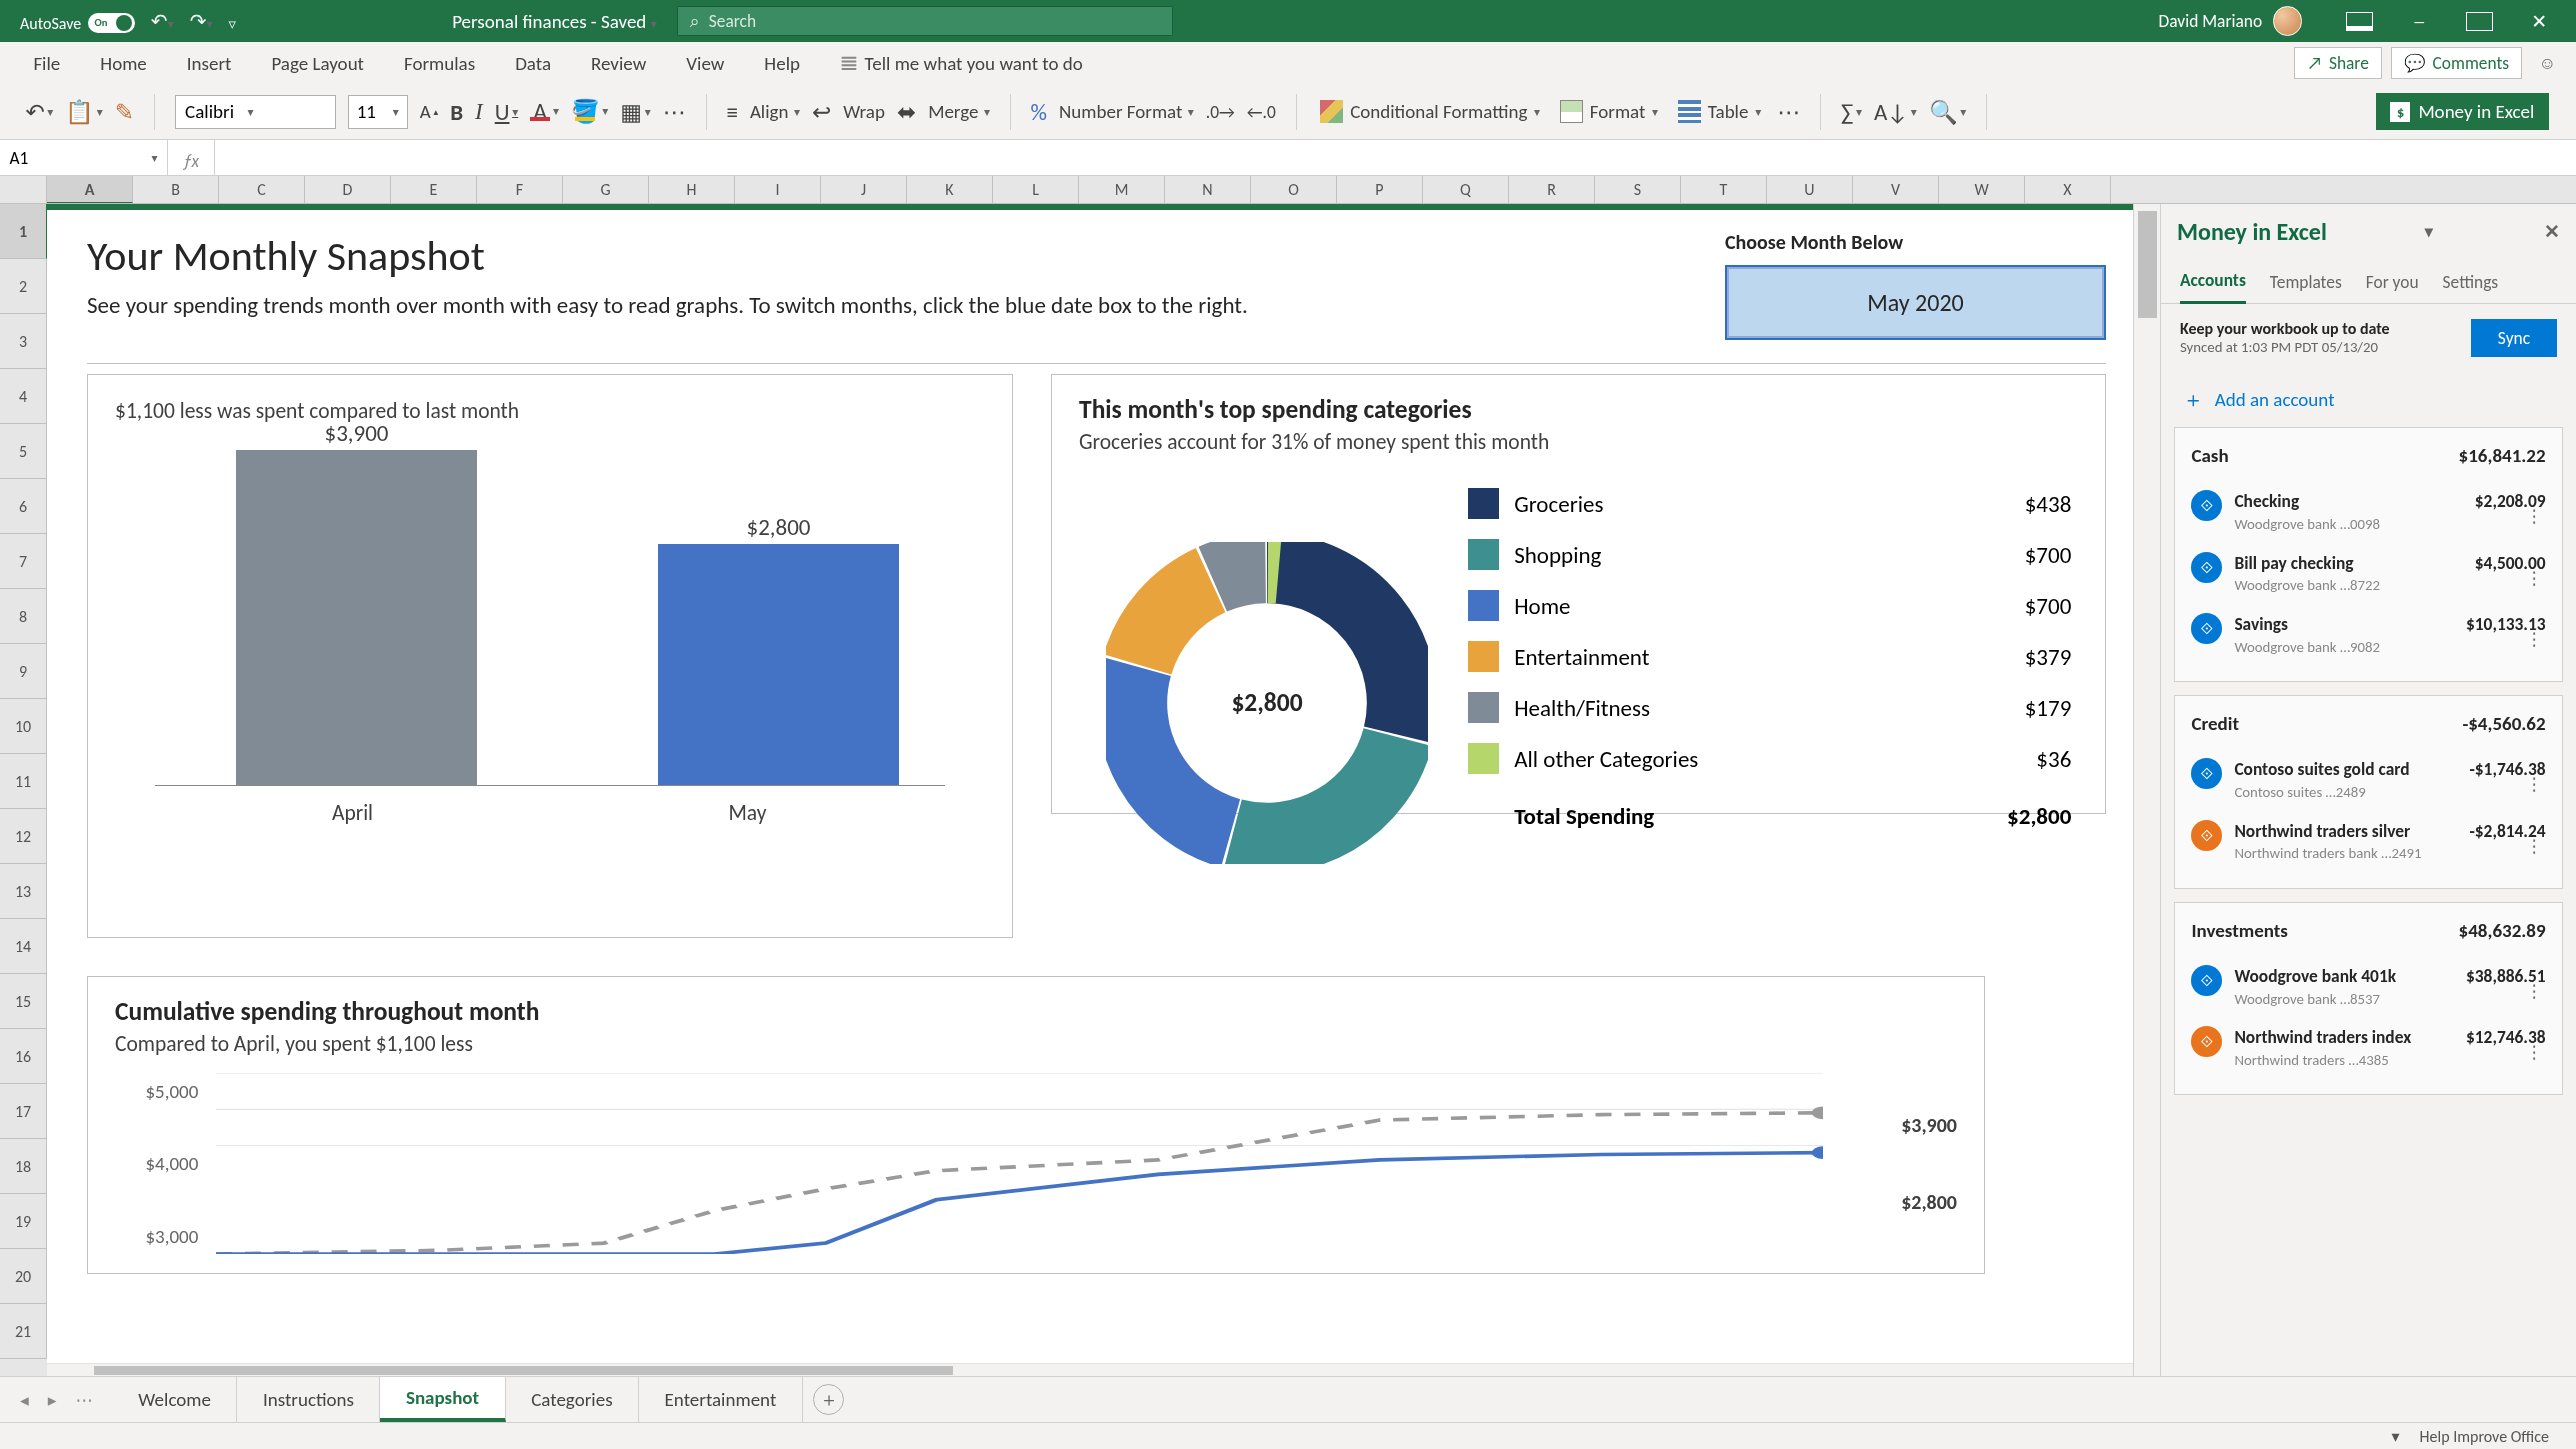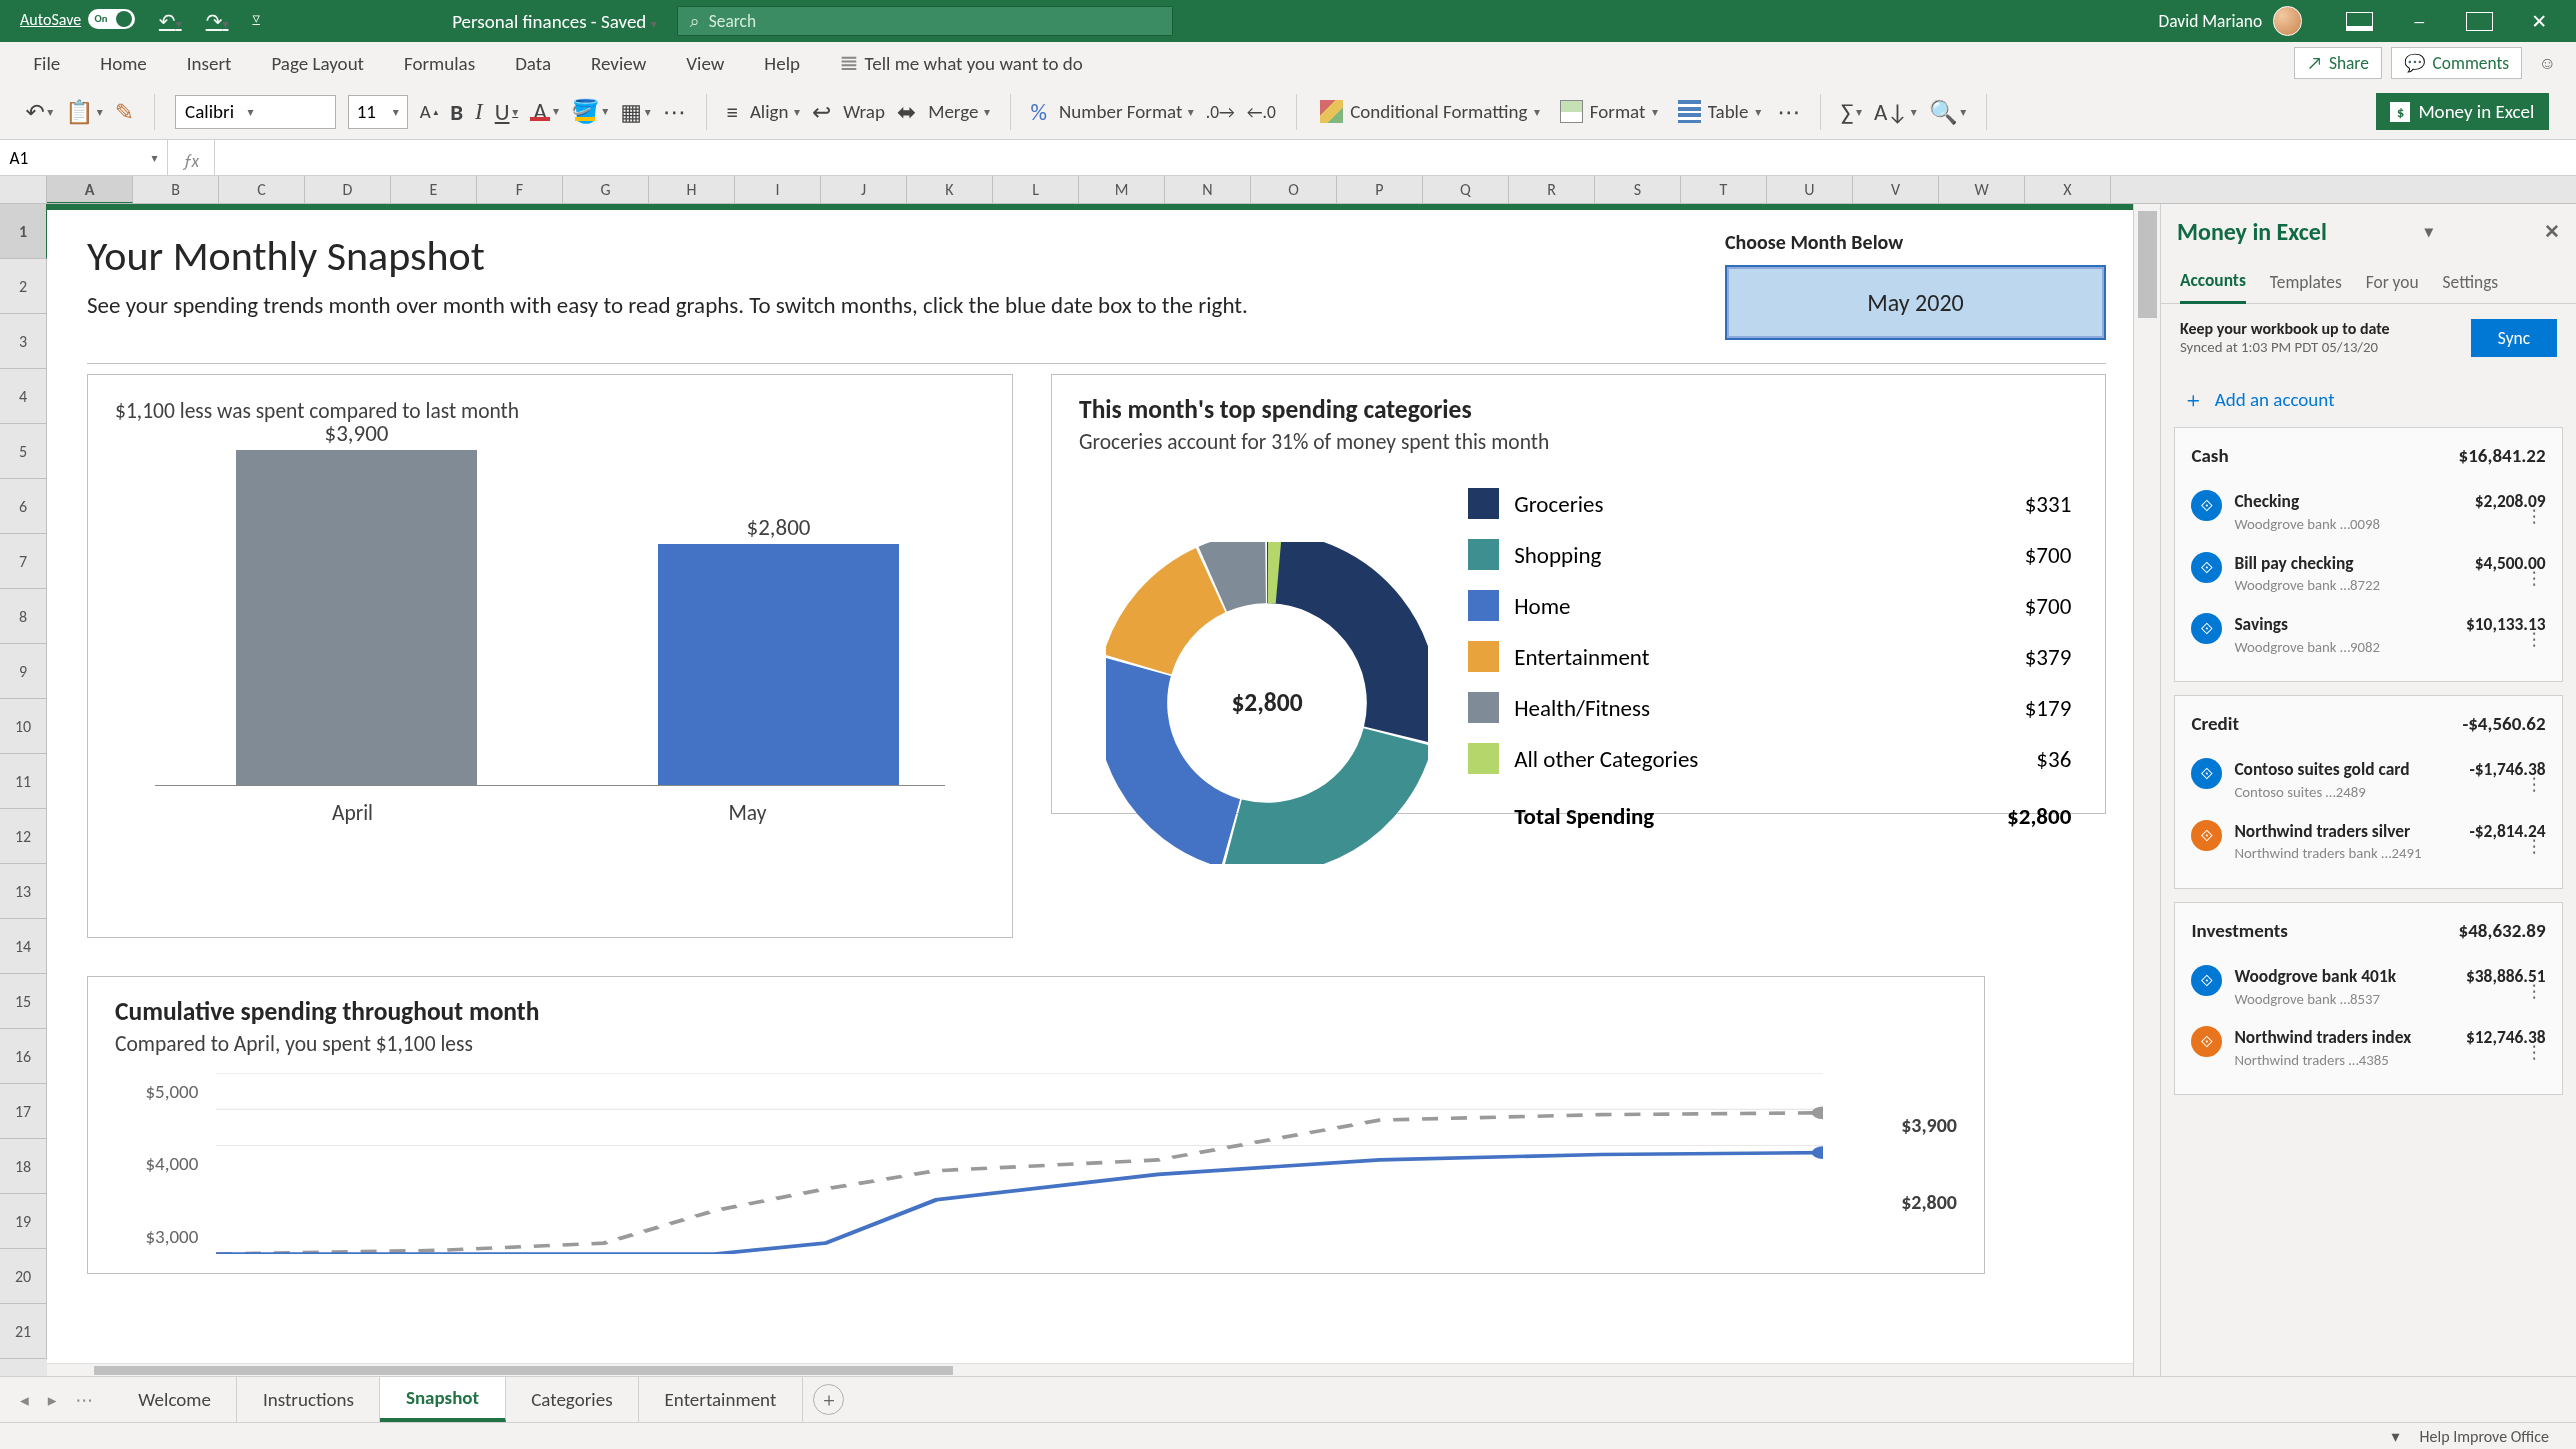--- a/index.html
+++ b/index.html
@@ -1,20 +1,20 @@
 <!DOCTYPE html>
 <html style="font-size:10.7px"><head>
 <meta charset="utf-8">
 <style>
 * { box-sizing: border-box; margin: 0; padding: 0; }
 html, body { width: 2576px; height: 1449px; font-family: "Segoe UI", Calibri, sans-serif; background: #e6e6e6; overflow: hidden; }
 
 
 .titlebar { background: #217346; height: 42px; display: flex; align-items: center; color: #fff; font-size: 17.4px; padding: 0 6.7px; }
-.titlebar .left-group { display: flex; align-items: flex-start; gap: 24px; width: 268px; text-decoration: underline;}
+.titlebar .left-group { display: flex; align-items: flex-end; gap: 16px; width: 268px;}
 .autosave { display: flex; align-items: center; gap: 6.7px; font-size: 16px; margin-left: 13.4px;}
 .toggle { width: 47px; height: 20px; background: #fff; border-radius: 10.7px; position: relative; }
 .toggle .knob { width: 16px; height: 16px; border-radius: 50%; background: #217346; position: absolute; top: 2px; right: 2.7px; }
 .tb-icon { color: #fff; font-size: 20px; opacity: .95; }
 .titlebar .title { flex: 0 0 402px; text-align: right; font-size: 19px; padding-right: 20px; }
 .searchbox { flex: 0 0 496px; }
 .searchbox .sb { background: #3b8b63; border: 0.7px solid #1a5c38; height: 29.5px; display: flex; align-items: center; padding: 0 12px; gap: 9.4px; color: #d6eadd; font-size: 17.4px; border-radius: 1.3px;}
 .titlebar .spacer { flex: 1; }
 .titlebar .user { display: flex; align-items: center; gap: 10.7px; font-size: 17.4px; margin-right: 27px;}
 .avatar { width: 29.5px; height: 29.5px; border-radius: 50%; background: radial-gradient(circle at 30% 30%, #f2c9a0, #c98450); border: 1.3px solid #fff;}
@@ -425,21 +425,21 @@
                   <path d="M 9.75644031976421 37.98101900062654 A 42 42 0 0 1 32.48764712402421 11.82517194868715" stroke="#e8a33d" stroke-width="22" fill="none"></path>
                   <path d="M 33.156556955015155 11.525353459838627 A 42 42 0 0 1 49.53924232001561 8.00252742889954" stroke="#7f8b96" stroke-width="22" fill="none"></path>
                   <path d="M 50.272269456291546 8.000882517091256 A 42 42 0 0 1 53.660541195401635 8.15982268014669" stroke="#b5d66b" stroke-width="22" fill="none"></path>
                 </svg>
               <div class="donut-center">$2,800</div>
             </div>
             <div class="legend" id="legend">
                 <div class="lg-row">
                   <span class="lg-sw" style="background:#203864"></span>
                   <span class="lg-name">Groceries</span>
-                  <span class="lg-val">$331</span>
+                  <span class="lg-val">$438</span>
                 </div>
                 <div class="lg-row">
                   <span class="lg-sw" style="background:#3e8f8f"></span>
                   <span class="lg-name">Shopping</span>
                   <span class="lg-val">$700</span>
                 </div>
                 <div class="lg-row">
                   <span class="lg-sw" style="background:#4472c4"></span>
                   <span class="lg-name">Home</span>
                   <span class="lg-val">$700</span>

